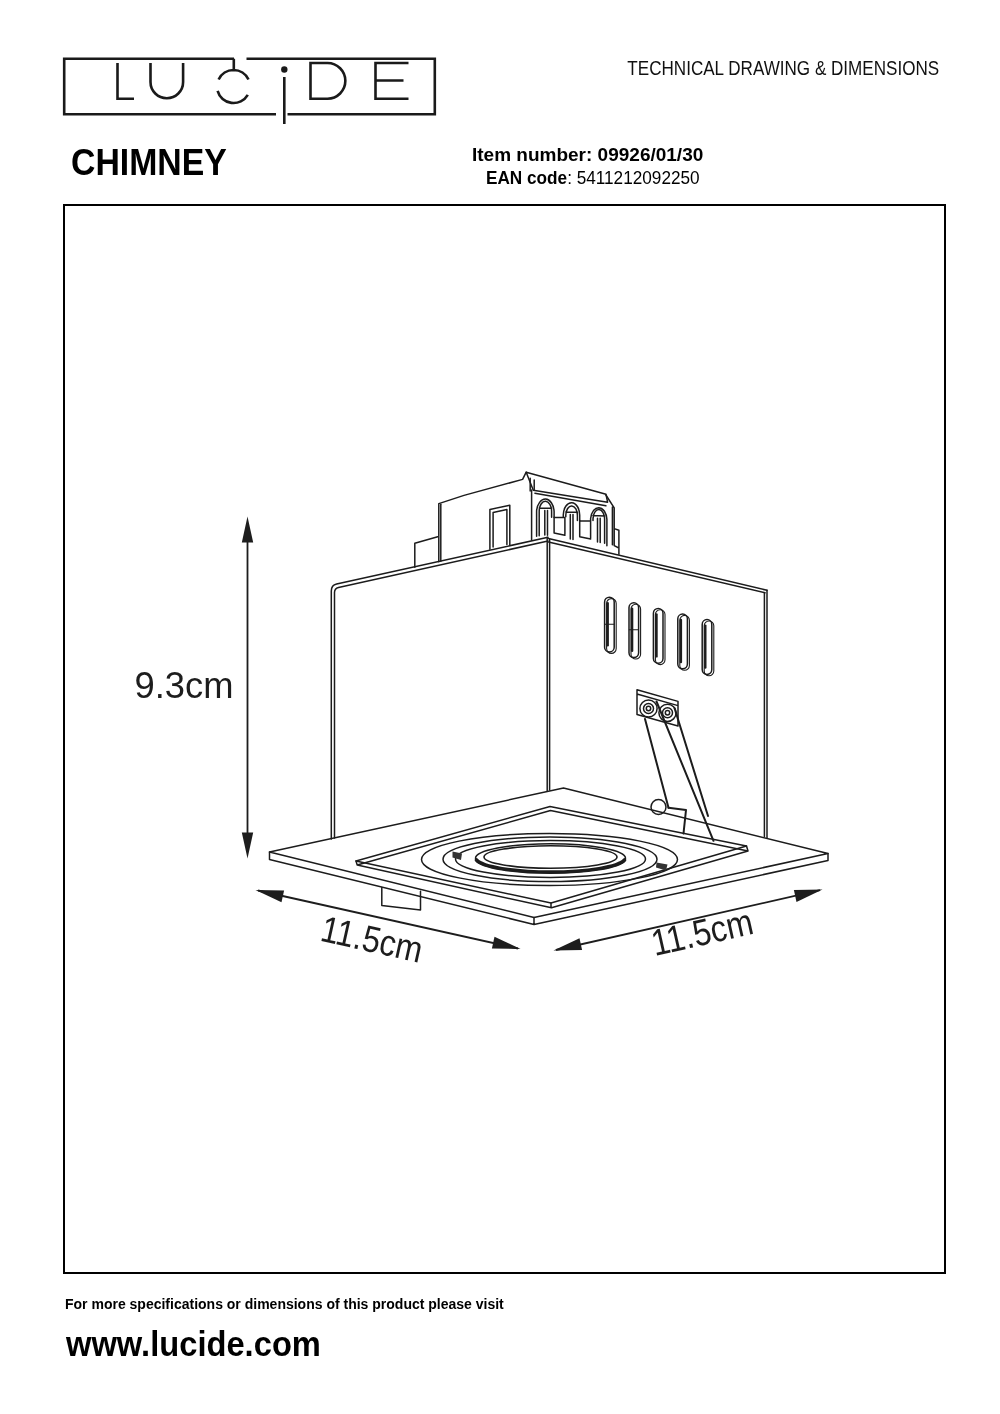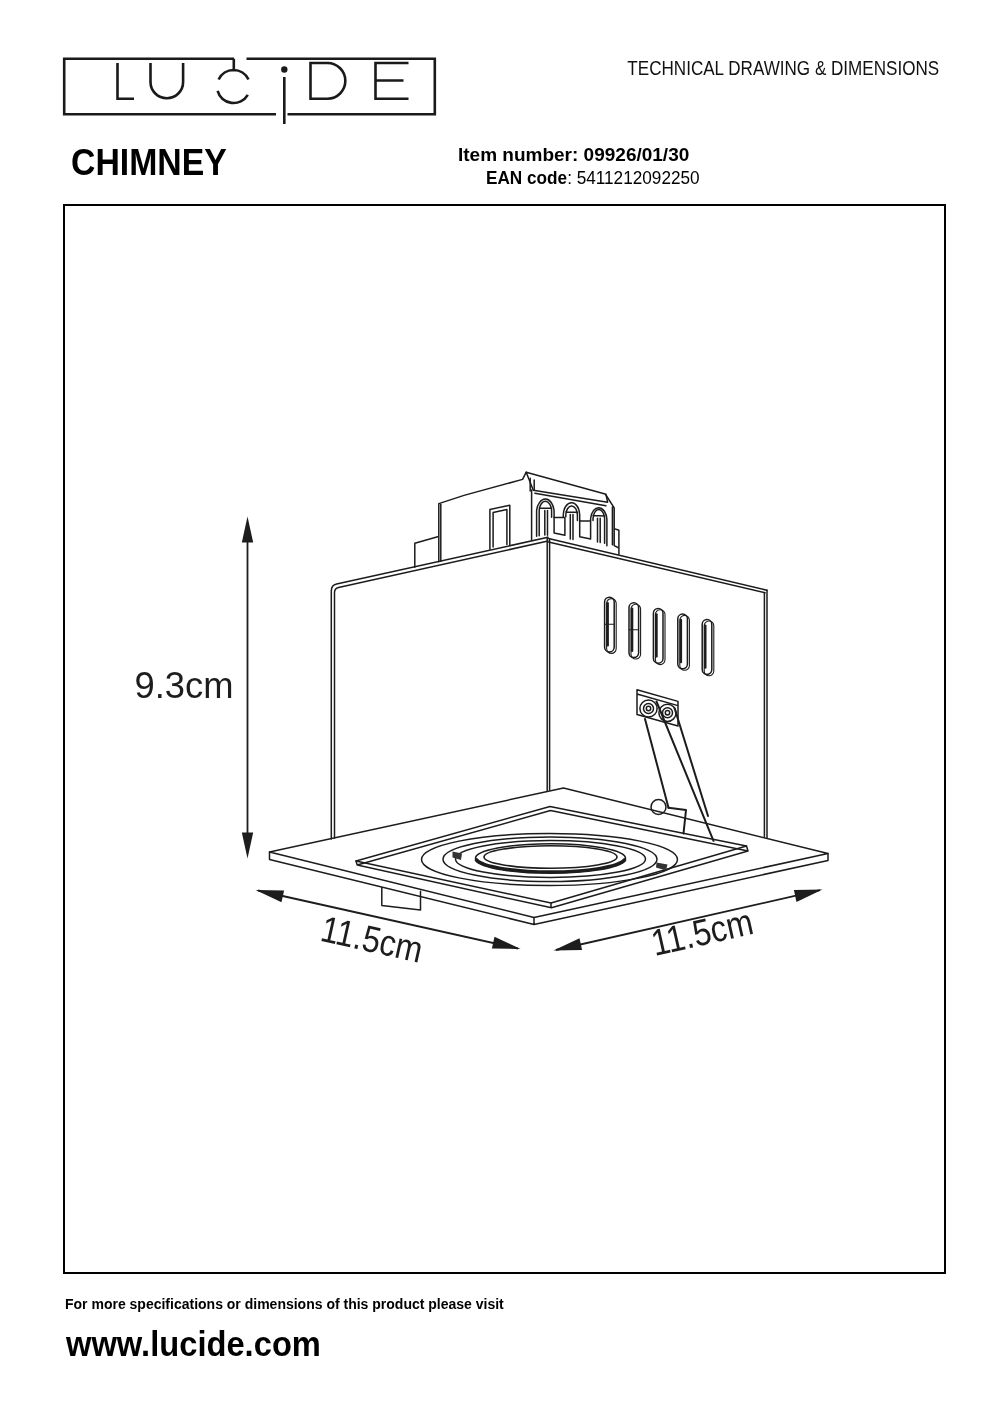--- a/index.html
+++ b/index.html
@@ -28,21 +28,21 @@
     <path d="M310.5,98.7 V63 H327.5 A17.8,17.8 0 0 1 327.5,98.7 Z"></path>
 
     <path d="M408.5,63 H375.5 V98.7 H408.5 M375.5,80.5 H403.5"></path>
   </g>
 </svg>
 
 <div class="abs" style="right:61px;top:57px;font-size:20px;color:#111;transform:scaleX(0.854);transform-origin:right center;">TECHNICAL DRAWING &amp; DIMENSIONS</div>
 
 <div class="abs" style="left:71px;top:142px;font-size:36px;font-weight:bold;transform:scaleX(0.938);transform-origin:left center;">CHIMNEY</div>
 
-<div class="abs" style="left:458px;top:144px;font-size:19px;font-weight:bold;">Item number: 09926/01/30</div>
+<div class="abs" style="left:472px;top:144px;font-size:19px;font-weight:bold;">Item number: 09926/01/30</div>
 
 <div class="abs" style="left:486px;top:167px;font-size:19px;transform:scaleX(0.904);transform-origin:left center;"><b>EAN code</b>: 5411212092250</div>
 
 <div class="abs" style="left:63px;top:204px;width:879px;height:1066px;border:2px solid #000;"></div>
 
 <svg class="abs" style="left:0;top:0" width="1000" height="1414" viewBox="0 0 1000 1414">
   <g fill="none" stroke="#1c1c1c" stroke-width="1.5" stroke-linecap="round" stroke-linejoin="round">
 
     <path d="M331.3,839 V591 Q331.3,585.2 336.6,584 L548,537.3"></path>
     <path d="M334.5,838 V592.5 Q334.5,588.5 338.5,587.5 L548,541"></path>

